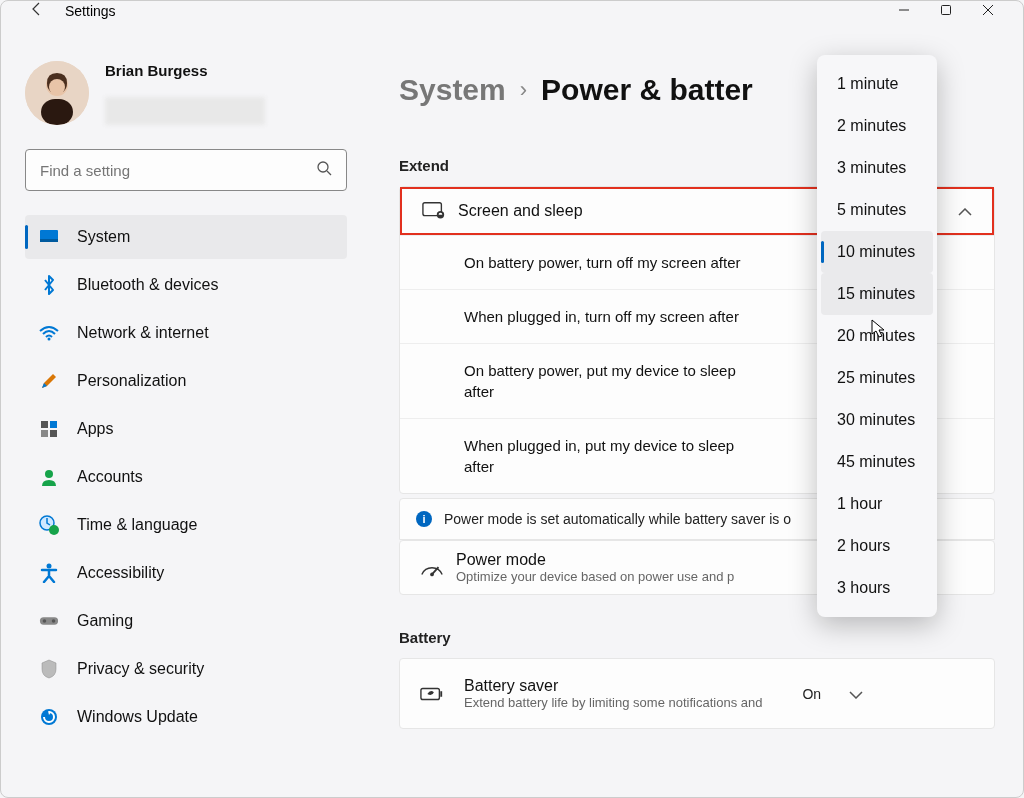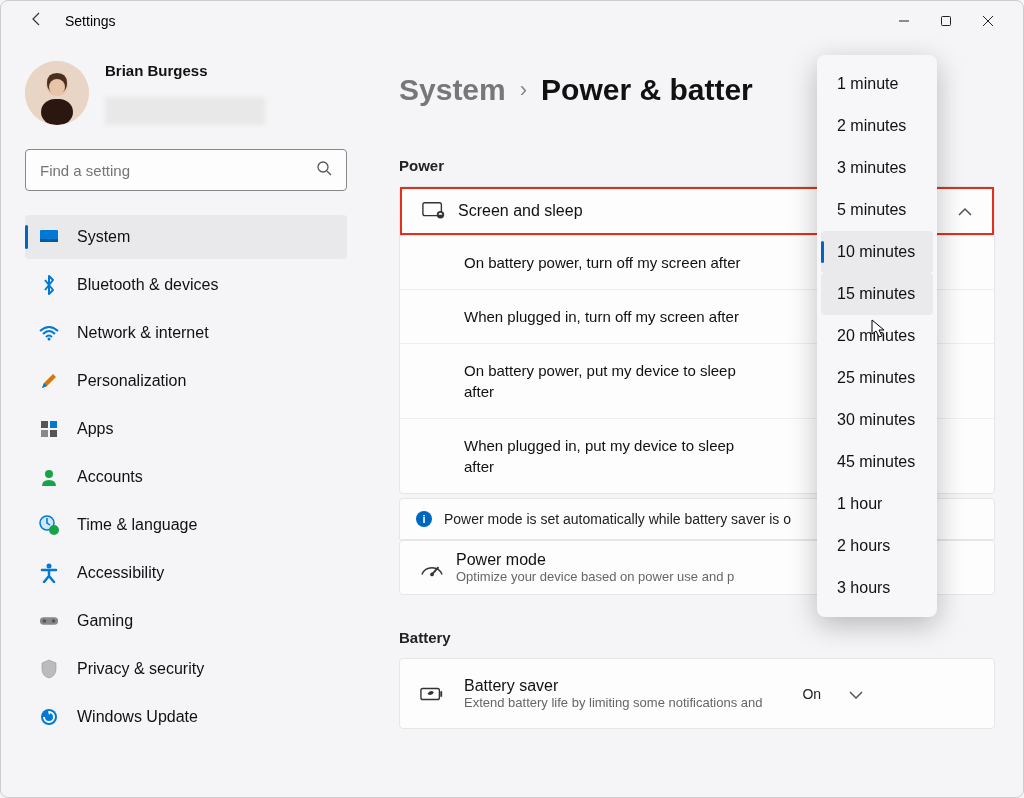--- a/index.html
+++ b/index.html
@@ -1,18 +1,18 @@
 <!DOCTYPE html>
 <html><head>
   <meta charset="utf-8">
   <style>
     * { box-sizing: border-box; margin: 0; padding: 0; font-family: "Segoe UI", -apple-system, sans-serif; }
     body { width: 1024px; height: 798px; background: #f5f5f7; overflow: hidden; border: 1px solid #ccc; border-radius: 8px; position: relative; }
     
-    .titlebar { height: 40px; display: flex; align-items: center; justify-content: space-between; padding: 0 8px; gap: 12px; }
+    .titlebar { height: 40px; display: flex; align-items: flex-start; justify-content: space-between; padding: 0 8px; gap: 12px; }
     .titlebar-left { display: flex; align-items: center; gap: 20px; padding-left: 20px; }
     .back-btn { cursor: pointer; }
     .title { font-size: 14px; color: #000; }
     .window-controls { display: flex; gap: 24px; padding-right: 18px; }
     .wc { width: 18px; height: 18px; display: flex; align-items: center; justify-content: center; cursor: pointer; }
     
     .container { display: flex; height: calc(100% - 40px); }
     
     .sidebar { width: 370px; padding: 20px 24px 0 24px; }
     .profile { display: flex; align-items: center; gap: 16px; margin-bottom: 24px; }
@@ -231,21 +231,21 @@
     </ul>
   </div>
 
   <div class="main">
     <div class="breadcrumb">
       <span class="bc-parent">System</span>
       <span class="bc-sep">›</span>
       <span class="bc-current">Power &amp; batter</span>
     </div>
 
-    <div class="section-label">Power</div>
+    <div class="section-label">Extend</div>
 
     <div class="card">
       <div class="card-head highlighted">
         <span class="card-ic">
             <svg width="26" height="20" viewBox="0 0 26 20">
               <rect x="1" y="1" width="20" height="14" rx="2" stroke="#333" stroke-width="1.5" fill="none"></rect>
               <circle cx="20" cy="14" r="4" fill="#333"></circle>
               <path d="M18 14 A2 2 0 0 1 22 14" fill="#fff"></path>
             </svg>
           </span>

